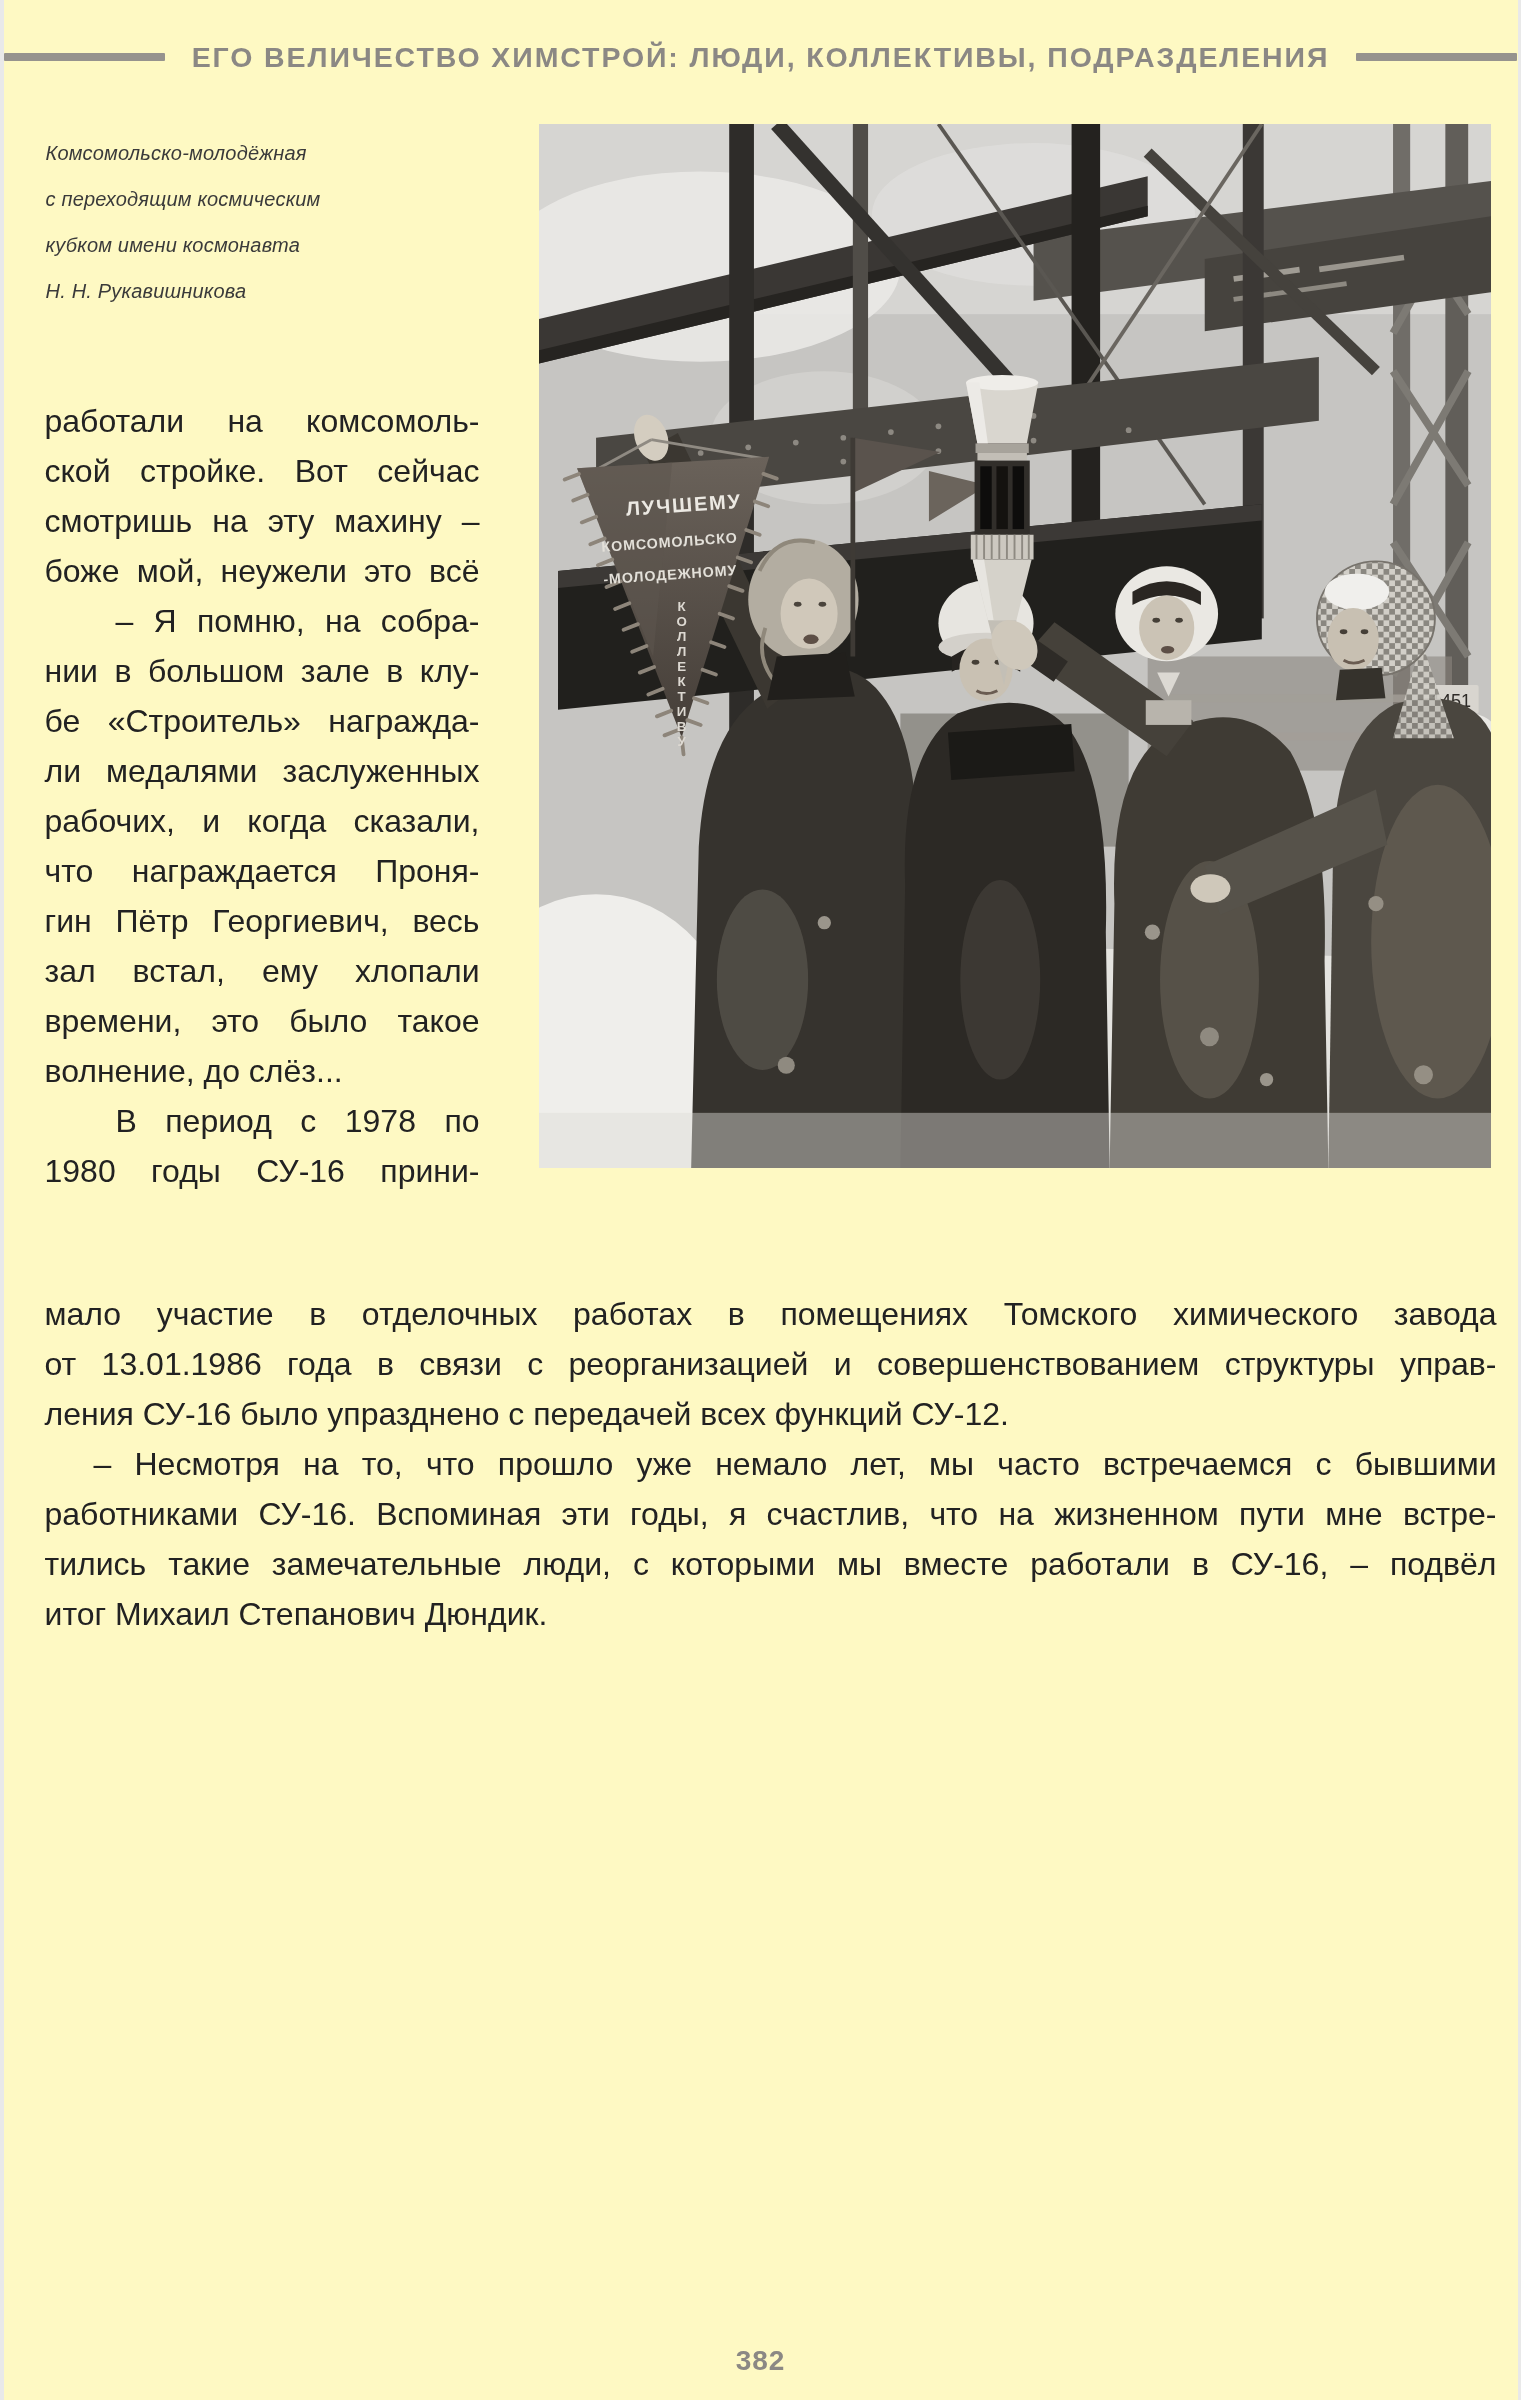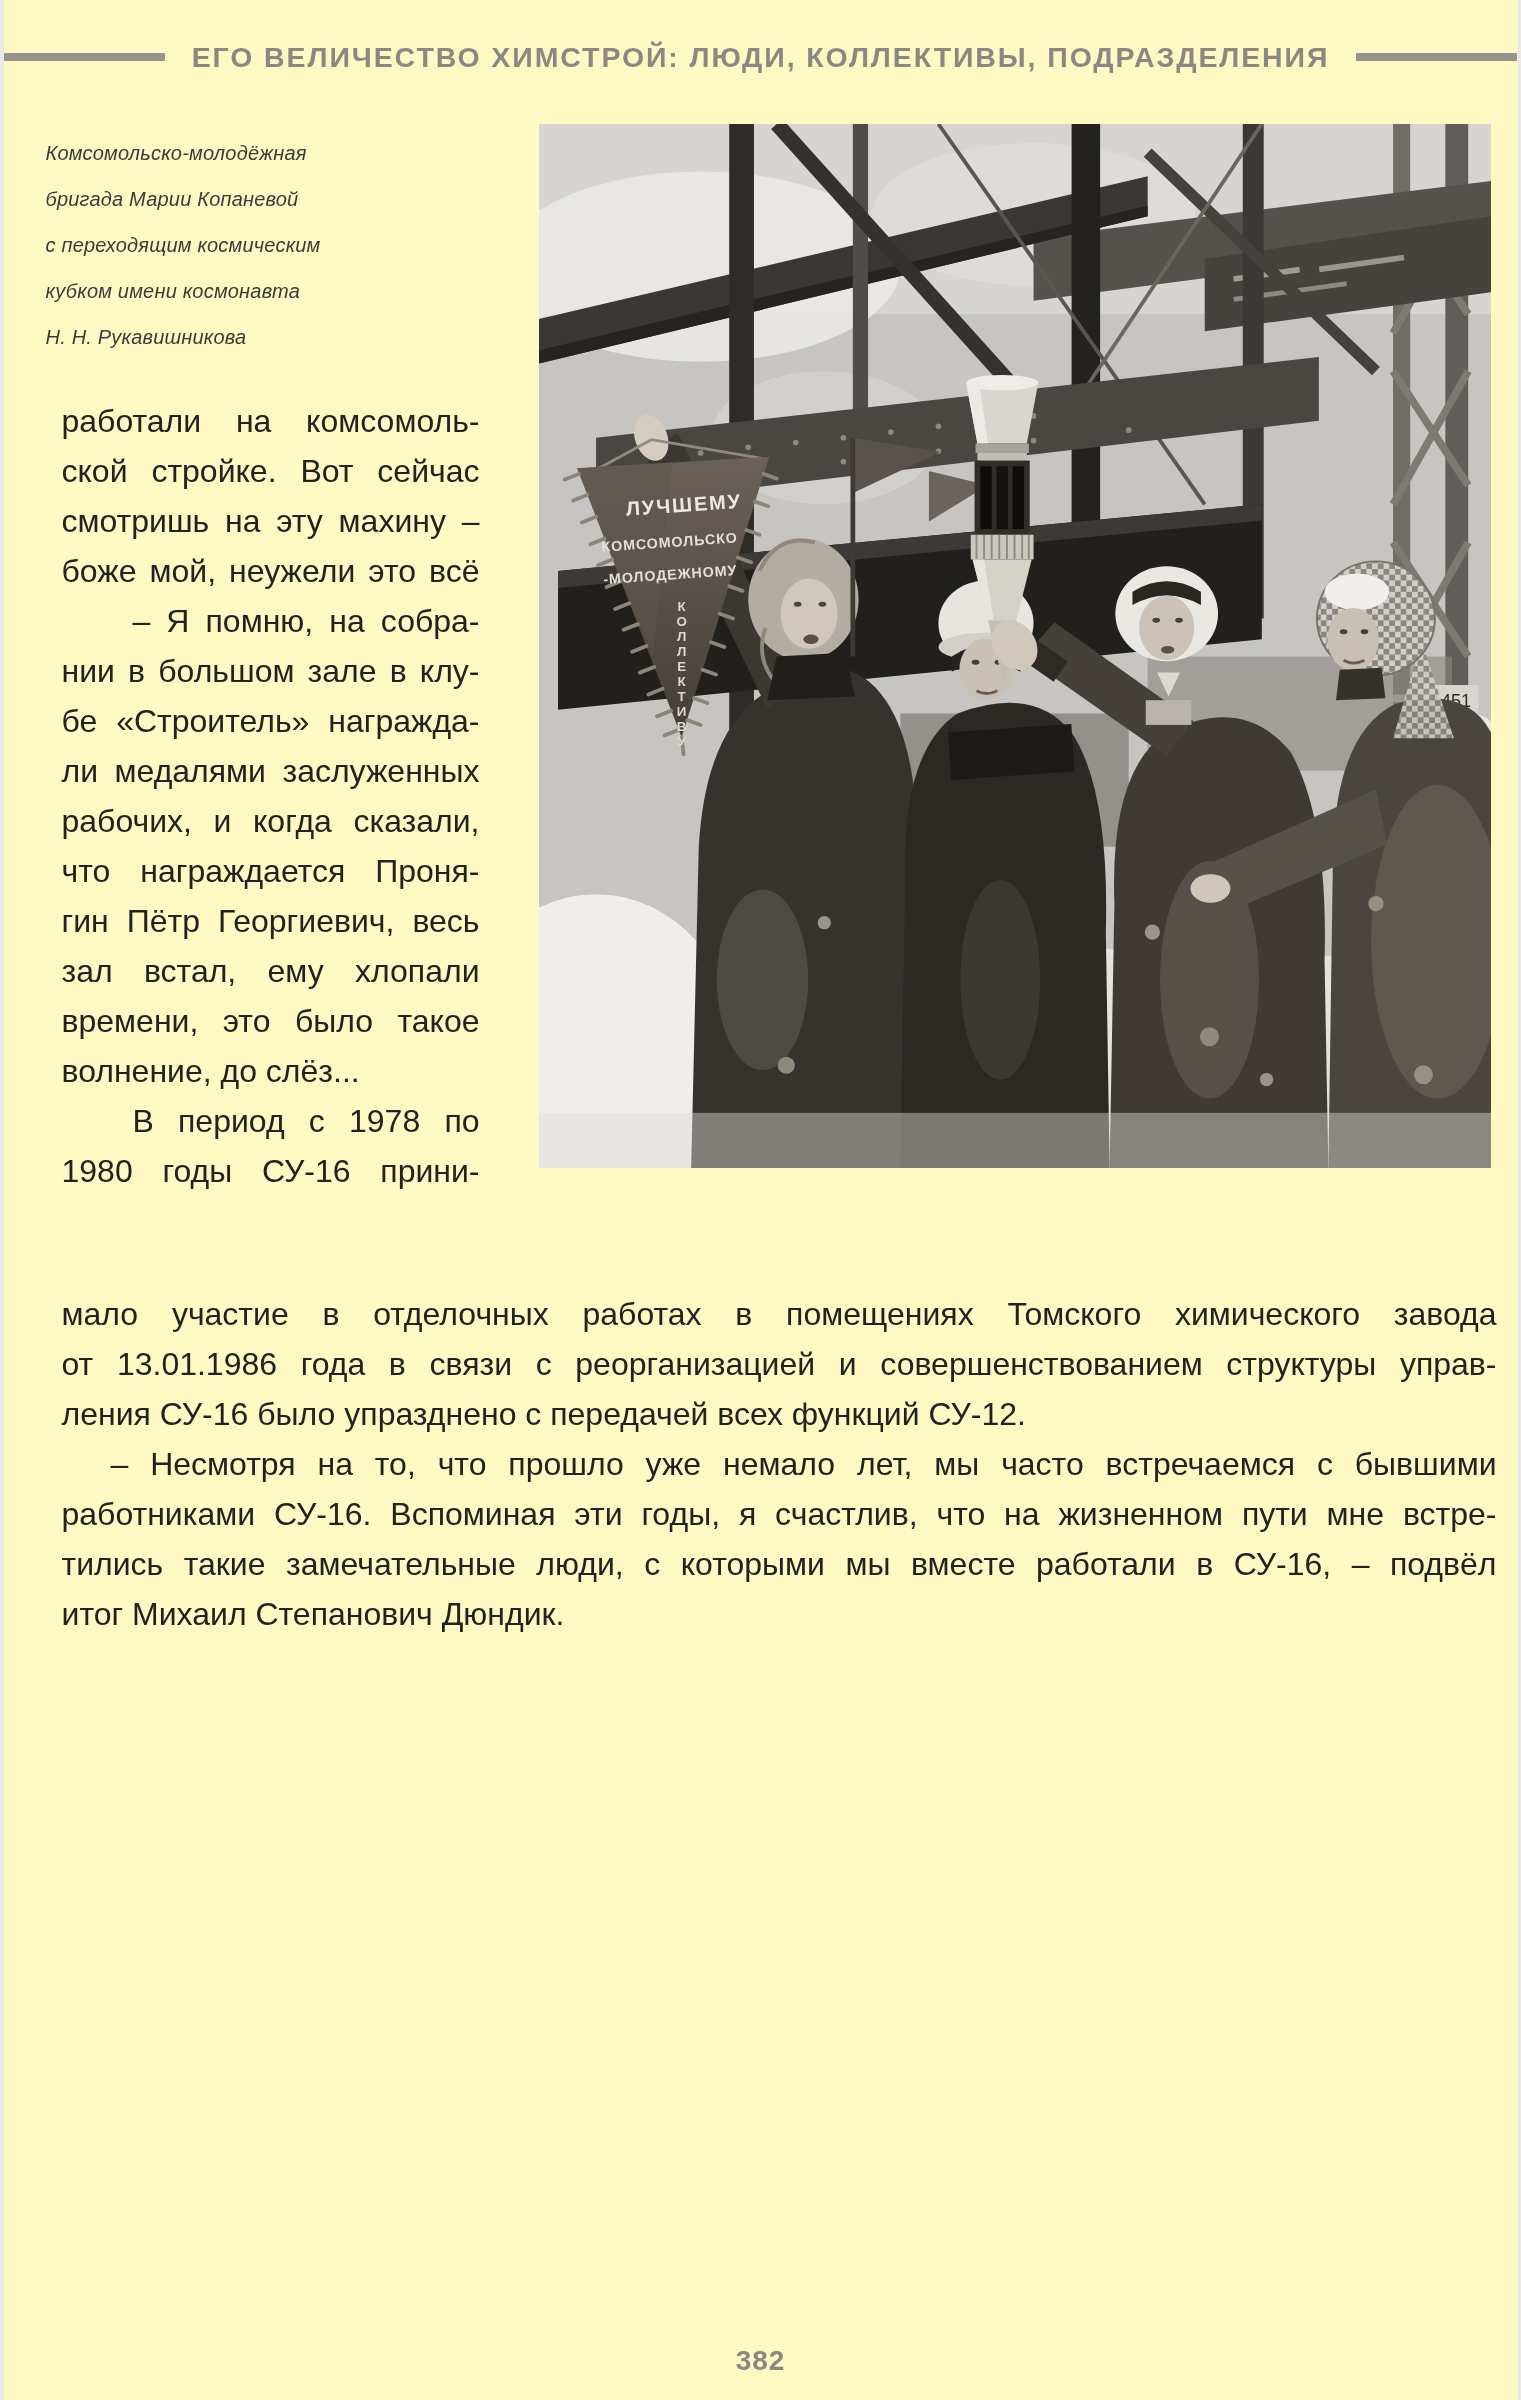--- a/index.html
+++ b/index.html
@@ -16,42 +16,41 @@
   
   .caption{position:absolute;left:42px;top:130px;width:457px;
     font-style:italic;font-size:20px;line-height:46px;color:#3a3a3a;letter-spacing:0.2px;}
   
   .photo{position:absolute;left:535px;top:124px;width:952px;height:1044px;background:#c6c5c2;}
   .photo svg{display:block;width:100%;height:100%;}
   .vtext{writing-mode:vertical-rl;text-orientation:upright;}
   
   .leftcol{position:absolute;left:41px;top:396px;width:435px;}
   .widecol{position:absolute;left:41px;top:1289px;width:1452px;}
-  .bline{font-size:32px;line-height:50px;color:#222;white-space:normal;margin-left:17px;}
+  .bline{font-size:32px;line-height:50px;color:#222;white-space:normal;}
   .j{text-align:justify;text-align-last:justify;}
   .ind{text-indent:71px;}
   .windent{text-indent:49px;}
   
   .pageno{position:absolute;left:0;right:0;top:2345px;text-align:center;
     font-size:28px;font-weight:700;color:#8b8884;letter-spacing:1px;}
 </style>
 </head>
 <body>
 
 <div class="page">
 
   <div class="header">
     <div class="hrule"></div>
     <div class="htitle">ЕГО ВЕЛИЧЕСТВО ХИМСТРОЙ: ЛЮДИ, КОЛЛЕКТИВЫ, ПОДРАЗДЕЛЕНИЯ</div>
     <div class="hrule"></div>
   </div>
 
   <div class="caption">
     <div>Комсомольско-молодёжная</div>
-    <div>бригада Марии Копаневой</div>
     <div>с переходящим космическим</div>
     <div>кубком имени космонавта</div>
     <div>Н. Н. Рукавишникова</div>
   </div>
 
   <div class="photo">
     <svg viewBox="0 0 1001 1098" preserveAspectRatio="none">
       <defs>
         <linearGradient id="penn" x1="0" y1="0" x2="0" y2="1">
           <stop offset="0" stop-color="#6a625a"></stop>

